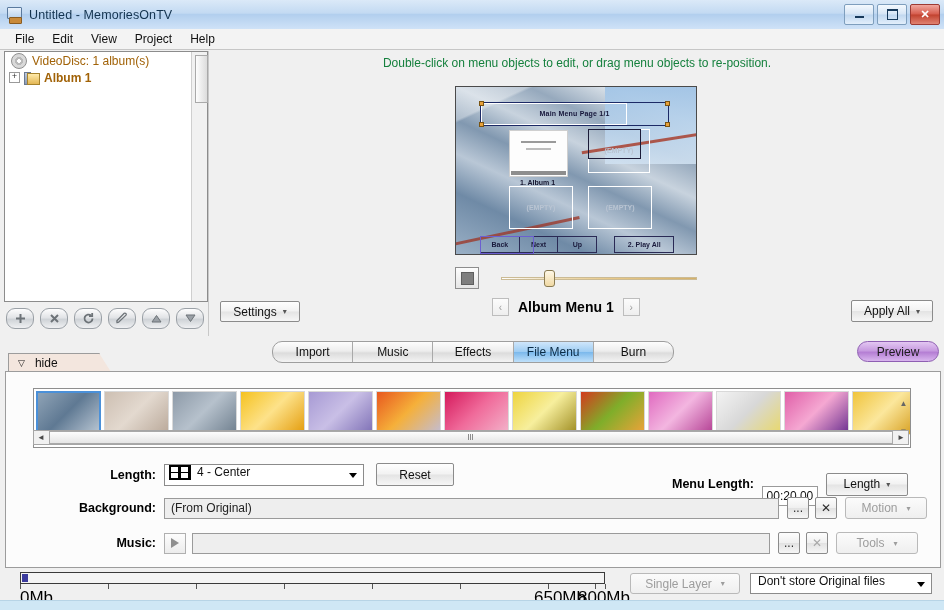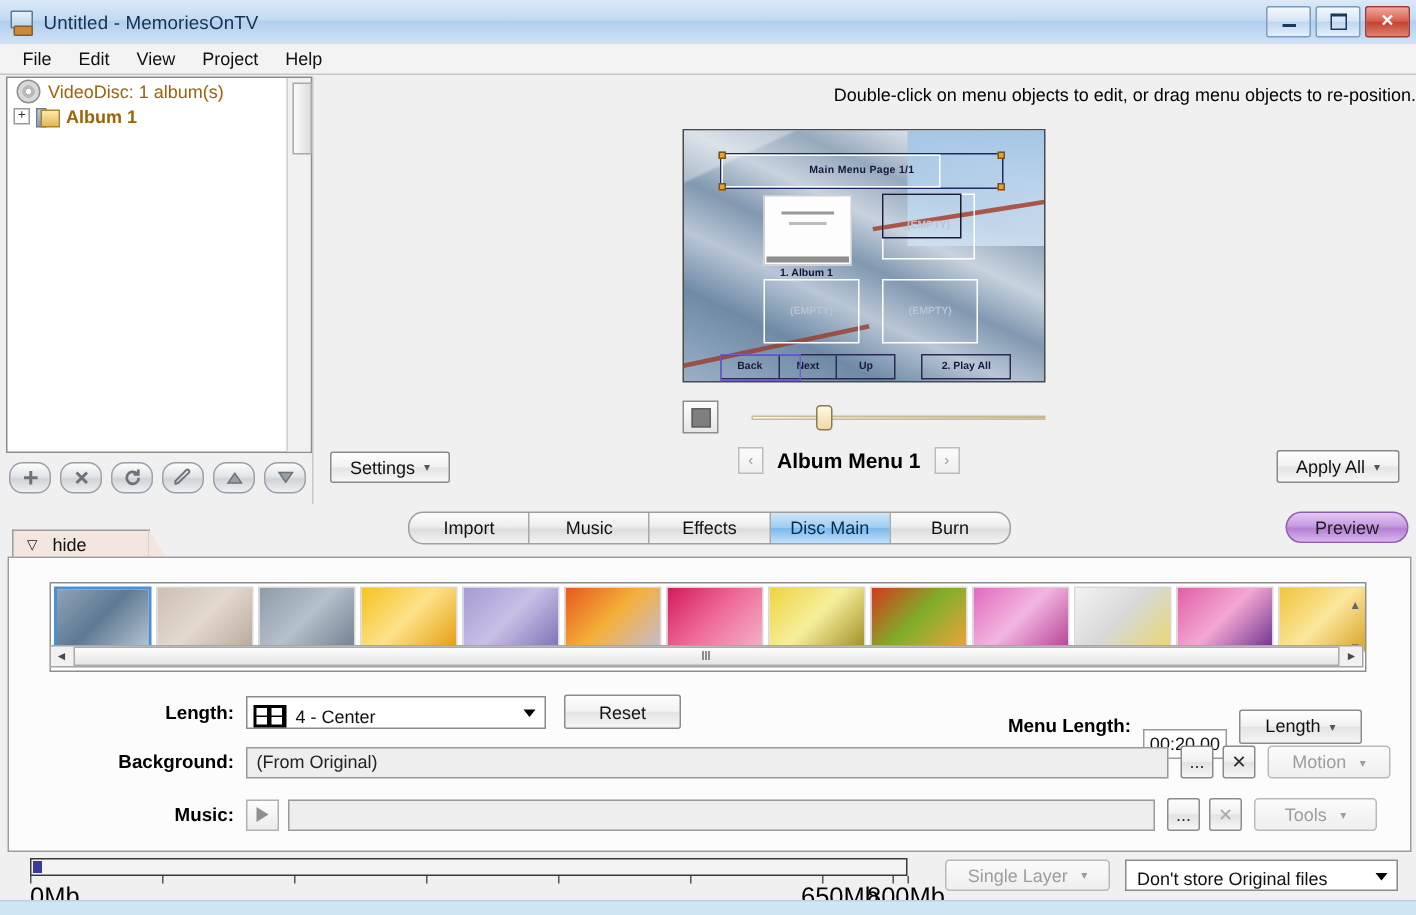--- a/index.html
+++ b/index.html
@@ -52,21 +52,21 @@
   .tlabel.b{font-weight:bold;}
 
   
   .ltools{position:absolute;left:6px;top:308px;display:flex;gap:6px;}
   .lbtn{width:26px;height:19px;border-radius:9px;border:1px solid #9aa0a6;
         background:linear-gradient(to bottom,#fdfdfd,#e2e4e7 45%,#cfd3d7 55%,#eff0f2);
         display:flex;align-items:center;justify-content:center;color:#6d7378;font-size:12px;line-height:1;}
   .lbtn svg{display:block;}
 
   
-  .hint{position:absolute;left:210px;top:56px;width:734px;text-align:right;font-size:12px;color:#000000;}
+  .hint{position:absolute;left:210px;top:56px;width:734px;text-align:center;font-size:12px;color:#15803d;}
   .menu-prev{position:absolute;left:455px;top:86px;width:240px;height:167px;border:1px solid #4a4a4a;overflow:hidden;
     background:linear-gradient(160deg,#7d93ad 0%,#9fb3c8 18%,#5d7governo 0%);}
   .mp-bg{position:absolute;inset:0;
     background:
       linear-gradient(155deg,rgba(255,255,255,.35) 0 12%,rgba(0,0,0,0) 13% 100%),
       linear-gradient(25deg,#9ab0c6 0%,#6f8aa6 22%,#b9c7d6 36%,#8198b0 48%,#c8d3de 60%,#96a9bd 72%,#dfe6ec 86%,#cfd8e1 100%),
       #8fa4b8;}
   .mp-sky{position:absolute;right:0;top:0;width:38%;height:46%;background:linear-gradient(to bottom,#9fc3e6,#cfe0f0);opacity:.9;}
   .mp-red1{position:absolute;left:52%;top:32%;width:60%;height:3px;background:#a8402f;transform:rotate(-9deg);opacity:.85;}
   .mp-red2{position:absolute;left:-8%;top:86%;width:60%;height:3px;background:#9c3a2c;transform:rotate(-12deg);opacity:.8;}
@@ -142,21 +142,21 @@
   .strip-ar{position:absolute;right:34px;top:389px;width:13px;height:56px;display:flex;flex-direction:column;justify-content:space-around;align-items:center;color:#666;font-size:8px;}
   .hbar{position:absolute;left:33px;top:430px;width:876px;height:15px;background:#f1f1f1;border:1px solid #a6a6a6;box-sizing:border-box;display:flex;align-items:center;}
   .hbar .ar{width:14px;text-align:center;font-size:8px;color:#4a4a4a;}
   .hbar .thmb{flex:1;height:11px;margin:0 1px;background:linear-gradient(to bottom,#fdfdfd,#e5e5e5);border:1px solid #a9a9a9;position:relative;}
   .hbar .thmb i{position:absolute;left:50%;top:2px;margin-left:-3px;width:6px;height:6px;
      background:repeating-linear-gradient(to right,#8d8d8d 0 1px,transparent 1px 2px);}
 
   .frow{position:absolute;display:flex;align-items:center;}
   .flabel{font-size:12.5px;font-weight:bold;color:#000;text-align:right;}
   .fld{border:1px solid #9a9a9a;background:#eeeeee;font-size:12px;color:#222;display:flex;align-items:center;padding-left:6px;box-sizing:border-box;}
-  .sel-box{border:1px solid #8b8b8b;background:#fff;display:flex;align-items:flex-end;box-sizing:border-box;font-size:12px;color:#111;position:relative;}
+  .sel-box{border:1px solid #8b8b8b;background:#fff;display:flex;align-items:flex-start;box-sizing:border-box;font-size:12px;color:#111;position:relative;}
   .sel-box .arw{position:absolute;right:6px;top:50%;margin-top:-2px;width:0;height:0;border-left:4px solid transparent;border-right:4px solid transparent;border-top:5px solid #000;}
   .gridicon{width:22px;height:15px;background:#000;margin:0 6px 0 4px;position:relative;flex:0 0 auto;}
   .gridicon i{position:absolute;width:7px;height:5px;background:#fff;}
   .sqbtn{width:22px;height:22px;border:1px solid #8b8b8b;border-radius:2px;
      background:linear-gradient(to bottom,#fdfdfd,#f0f0f0 48%,#e2e2e2 52%,#f6f6f6);
      display:flex;align-items:center;justify-content:center;font-size:12px;color:#2b2b2b;box-sizing:border-box;}
   .sqbtn.dim{color:#a8a8a8;}
   .dbtn{height:22px;border:1px solid #b9b9b9;border-radius:3px;background:linear-gradient(to bottom,#fbfbfb,#efefef);
      display:flex;align-items:center;justify-content:center;font-size:12px;color:#9d9d9d;box-sizing:border-box;}
   .dbtn .car{margin-left:9px;font-size:8px;}
@@ -327,21 +327,21 @@
 
   <div class="btn apply">
     <span>Apply All</span>
     <span class="car">▾</span>
   </div>
 
   <div class="tabwrap">
     <div class="tab">Import</div>
     <div class="tab">Music</div>
     <div class="tab">Effects</div>
-    <div class="tab sel">Disc Main</div>
+    <div class="tab sel">File Menu</div>
     <div class="tab">Burn</div>
   </div>
 
   <div class="preview-btn">Preview</div>
 
   <div class="hidetab">
     <span class="caret">▽</span>
     <span>hide</span>
     <div class="slantb"></div>
       <div class="slant"></div>

